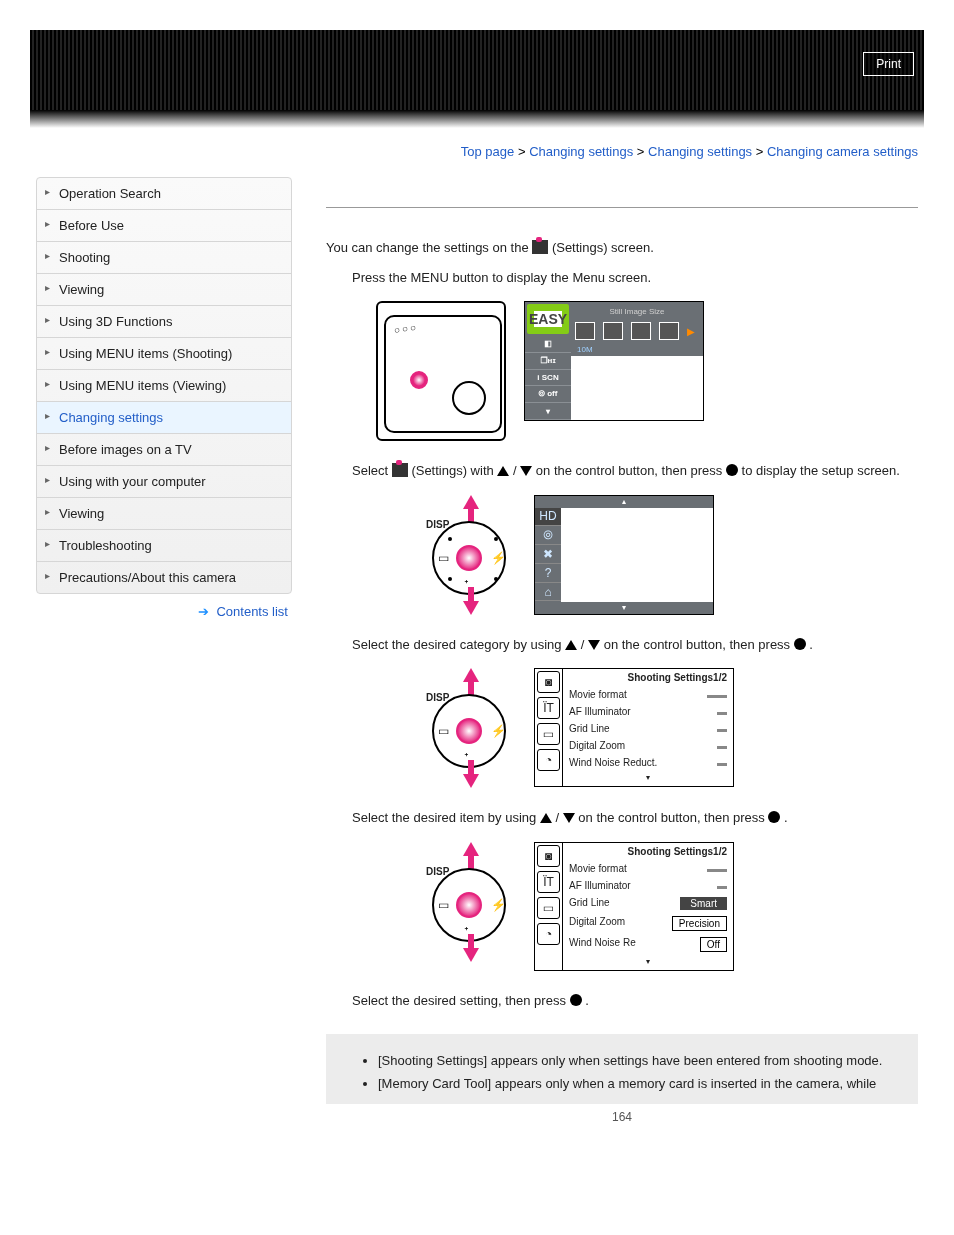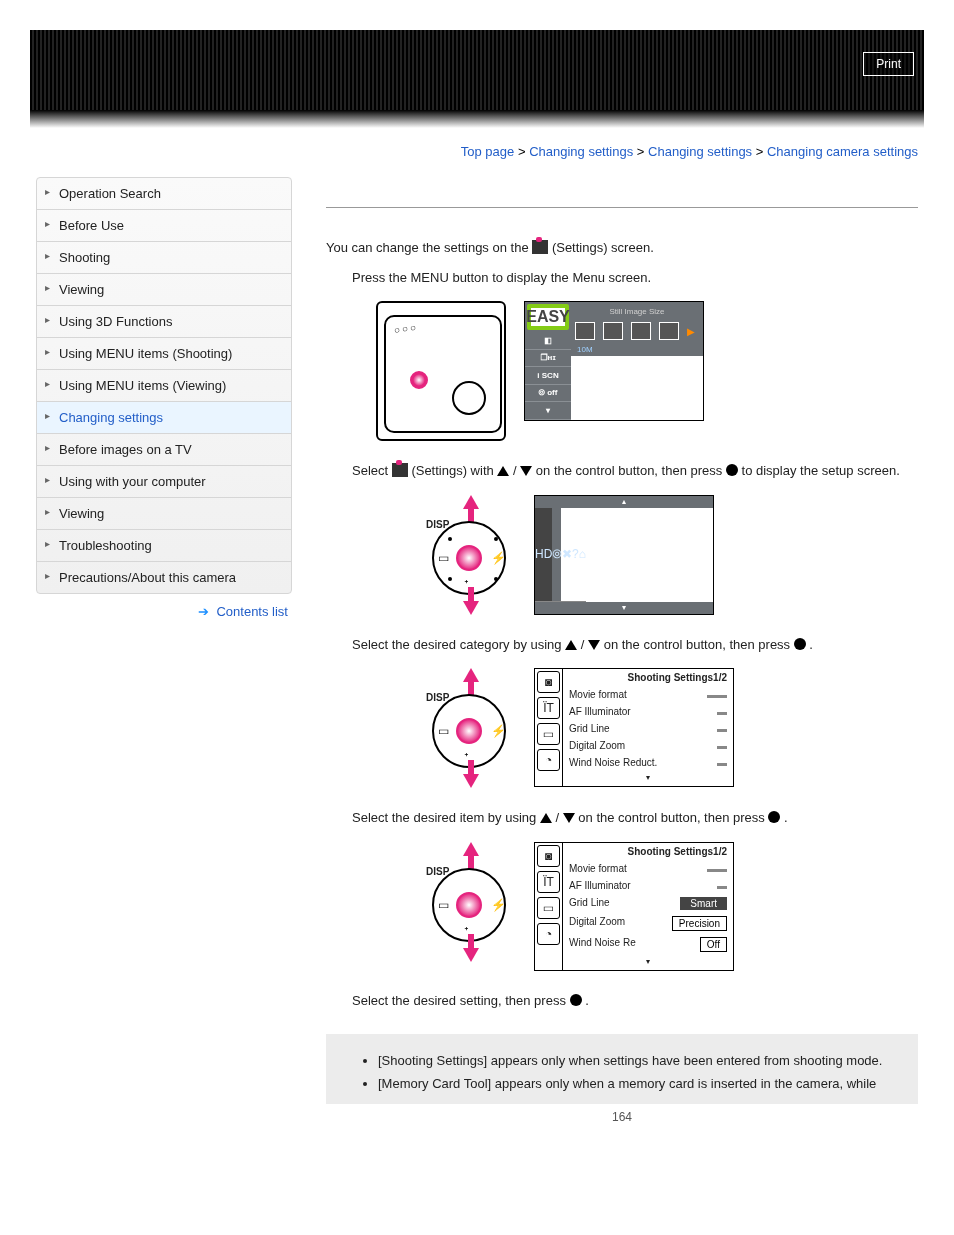--- a/index.html
+++ b/index.html
@@ -155,24 +155,24 @@
     font-size: 8px;
     font-weight: bold;
     display: flex;
     align-items: center;
     justify-content: center;
     padding: 0 2px;
   }
   .mc-item.easy {
     background: #fff;
     color: #444;
-    border: 4px solid #84cc16;
+    border: 7px solid #84cc16;
     margin: 2px;
     border-radius: 2px;
-    font-size: 16px;
+    font-size: 14px;
   }
   .menu-top {
     flex: 1;
     display: flex;
     flex-direction: column;
   }
   .mt-head {
     height: 18px;
     background: #6a6f74;
     color: #d0d0d0;
@@ -286,21 +286,21 @@
     border: 1px solid #000;
     background: #fff;
     display: flex;
     flex-direction: column;
   }
   .sm-body { flex: 1; display: flex; }
   .sm-icons {
     width: 26px;
     background: #6a6f74;
     display: flex;
-    flex-direction: row;
+    flex-direction: column;
   }
   .sm-icon {
     flex: 1;
     display: flex;
     align-items: center;
     justify-content: center;
     color: #cfe7ff;
     font-size: 12px;
     border-bottom: 1px solid #888;
   }

